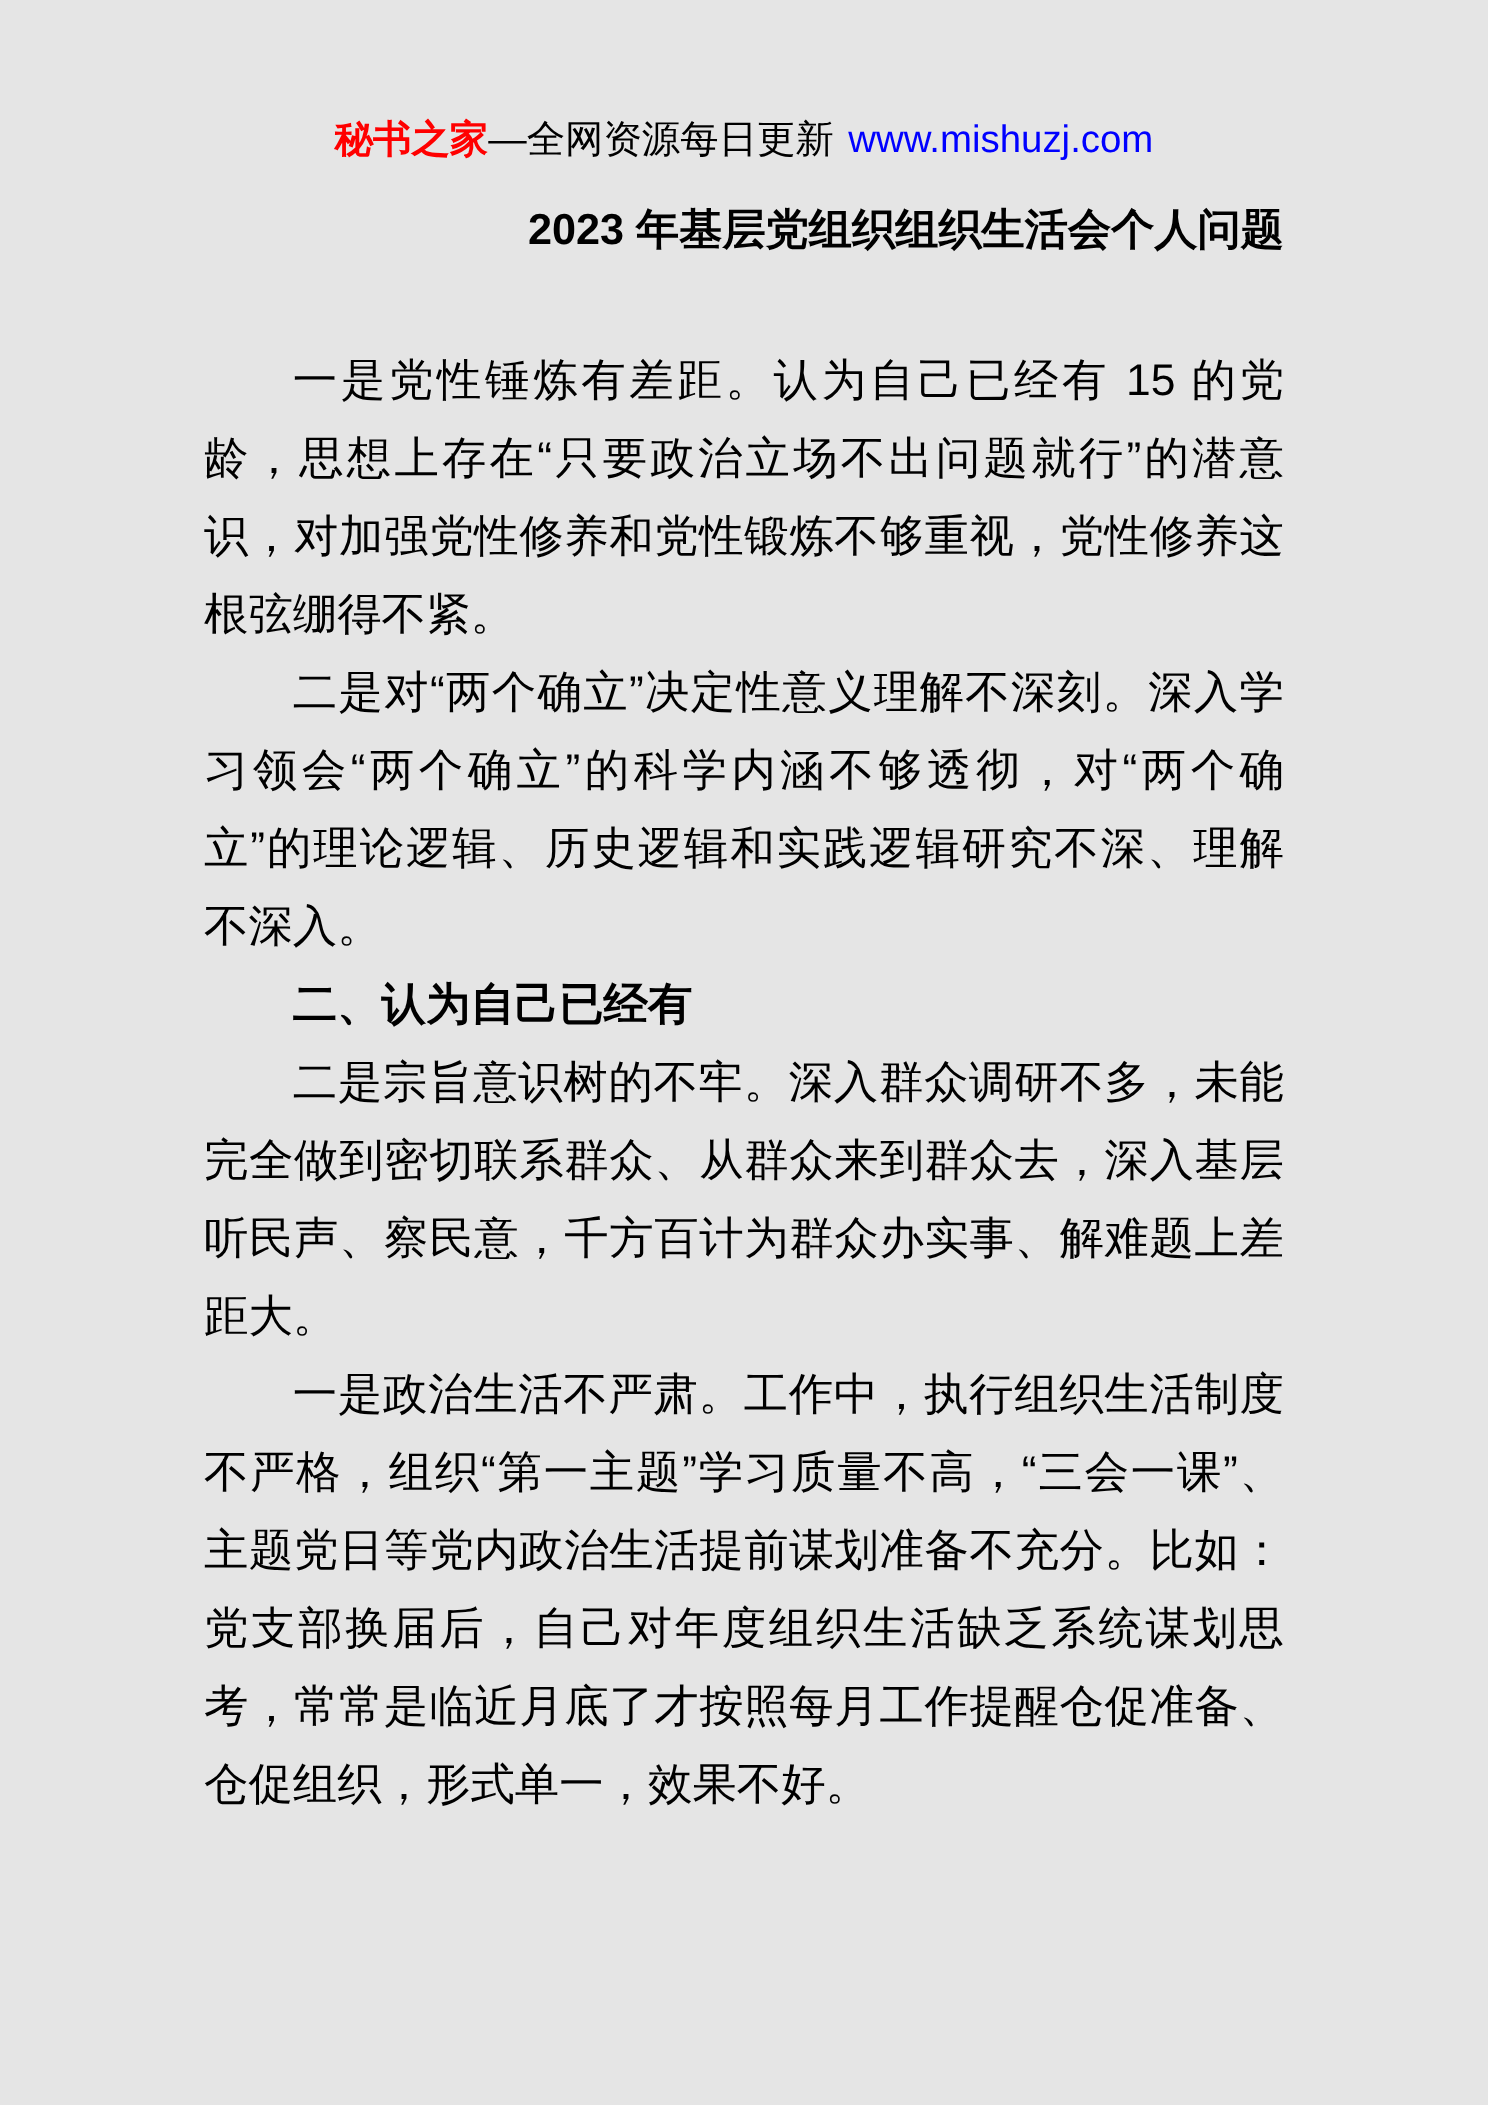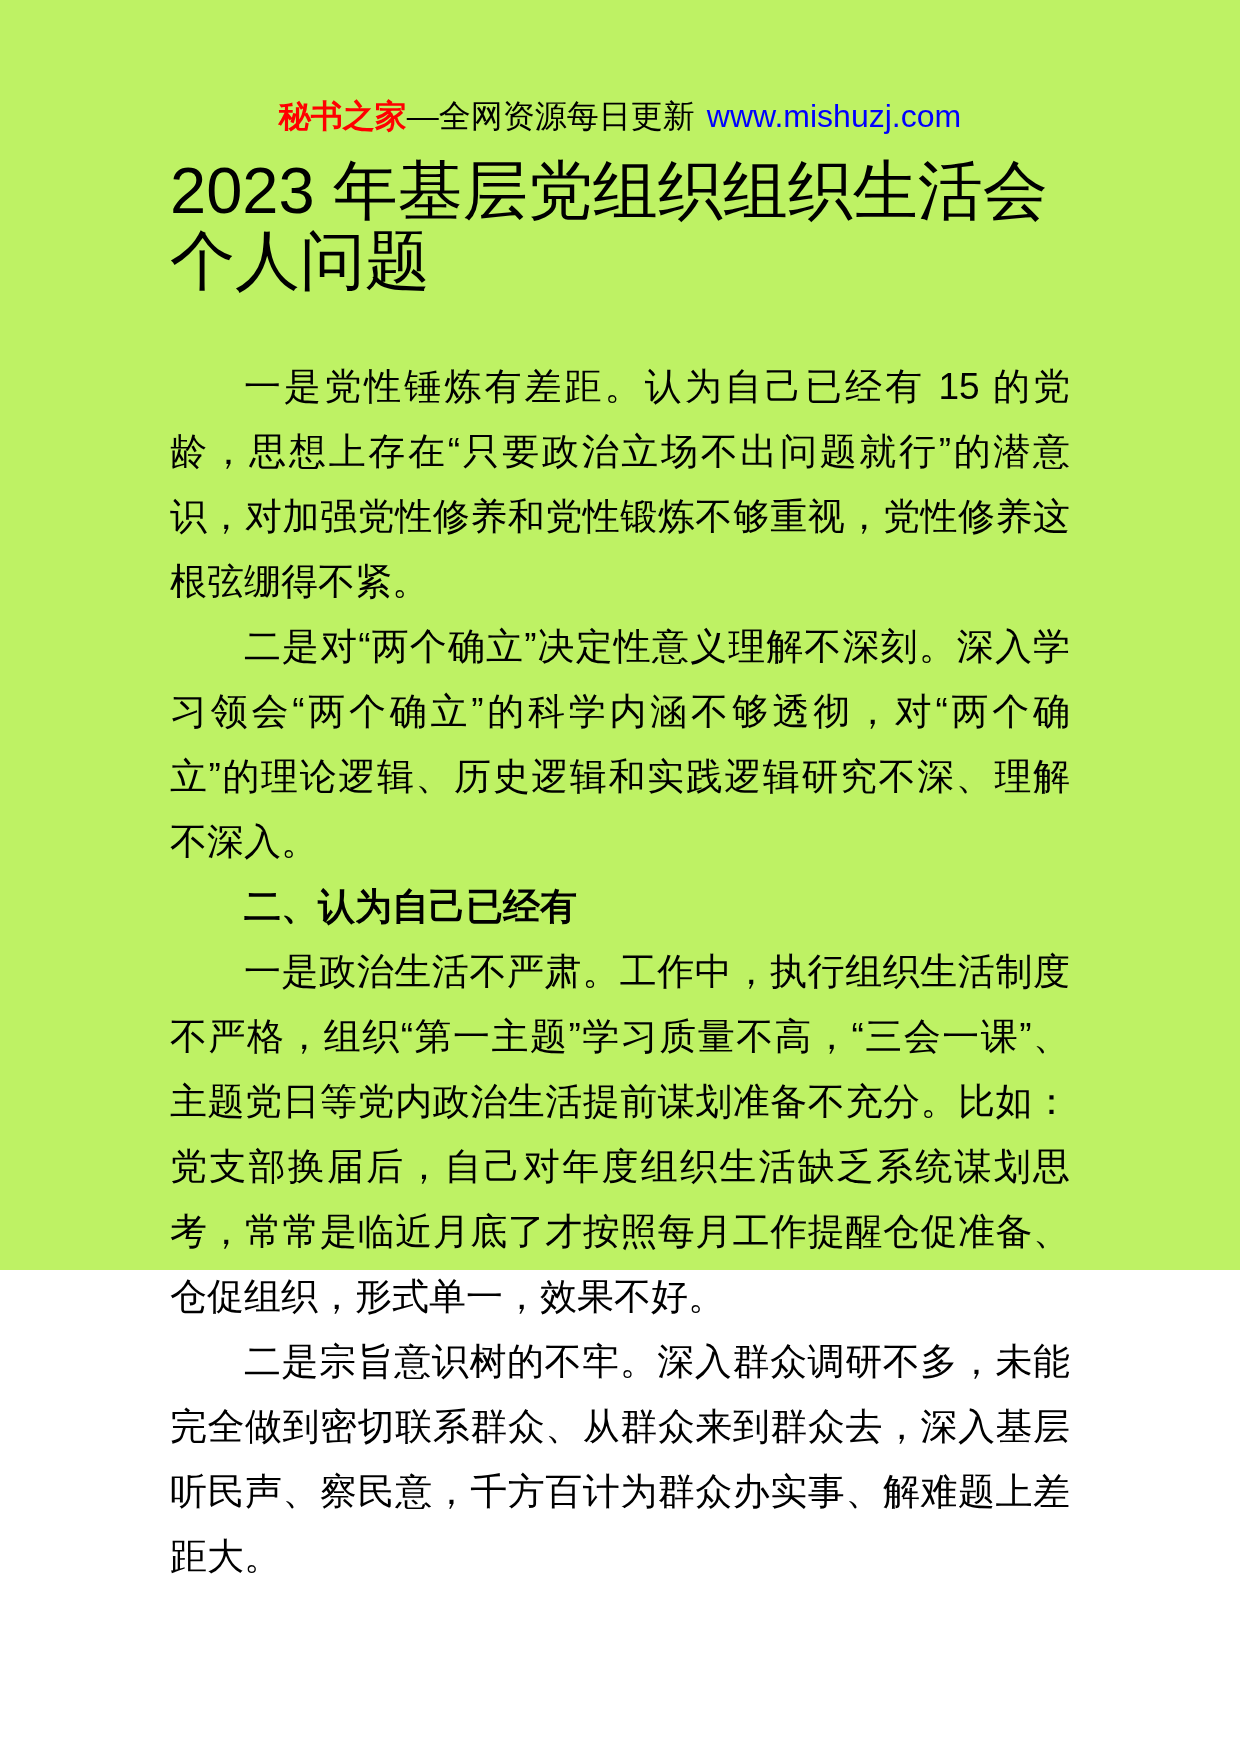--- a/index.html
+++ b/index.html
@@ -10,42 +10,42 @@
   body {
     width: 1240px;
     height: 1754px;
     overflow: hidden;
     font-family: "Liberation Sans", "DejaVu Sans", sans-serif;
     color: #000000;
   }
   .page {
     box-sizing: border-box;
     width: 1240px;
-    height: 1270px;
+    height: 1754px;
     padding: 96px 170px 0 170px;
-    background: #bef264;
+    background: #e5e5e5;
   }
   .header {
     text-align: center;
     font-size: 32px;
     line-height: 40px;
     white-space: nowrap;
   }
   .header .brand {
     font-weight: bold;
   }
   .header .url {
     margin-left: 12px;
     text-decoration: none;
   }
   .title {
     margin: 20px 0 0 0;
-    text-align: left;
-    font-size: 65px;
-    font-weight: normal;
+    text-align: right;
+    font-size: 36px;
+    font-weight: bold;
     line-height: 70px;
   }
   .title .tl {
     display: block;
   }
   .content {
     margin-top: 58px;
     width: 900px;
     font-size: 37px;
     line-height: 65px;
@@ -79,19 +79,19 @@
 
   <div class="content">
 
 
     <p>一是党性锤炼有差距。认为自己已经有 15 的党龄，思想上存在“只要政治立场不出问题就行”的潜意识，对加强党性修养和党性锻炼不够重视，党性修养这根弦绷得不紧。</p>
 
     <p>二是对“两个确立”决定性意义理解不深刻。深入学习领会“两个确立”的科学内涵不够透彻，对“两个确立”的理论逻辑、历史逻辑和实践逻辑研究不深、理解不深入。</p>
 
     <h2>二、认为自己已经有</h2>
 
+    <p>二是宗旨意识树的不牢。深入群众调研不多，未能完全做到密切联系群众、从群众来到群众去，深入基层听民声、察民意，千方百计为群众办实事、解难题上差距大。</p>
+
     <p>一是政治生活不严肃。工作中，执行组织生活制度不严格，组织“第一主题”学习质量不高，“三会一课”、主题党日等党内政治生活提前谋划准备不充分。比如：党支部换届后，自己对年度组织生活缺乏系统谋划思考，常常是临近月底了才按照每月工作提醒仓促准备、仓促组织，形式单一，效果不好。</p>
-
-    <p>二是宗旨意识树的不牢。深入群众调研不多，未能完全做到密切联系群众、从群众来到群众去，深入基层听民声、察民意，千方百计为群众办实事、解难题上差距大。</p>
 
   </div>
 
 </div>
 
 </body></html>

